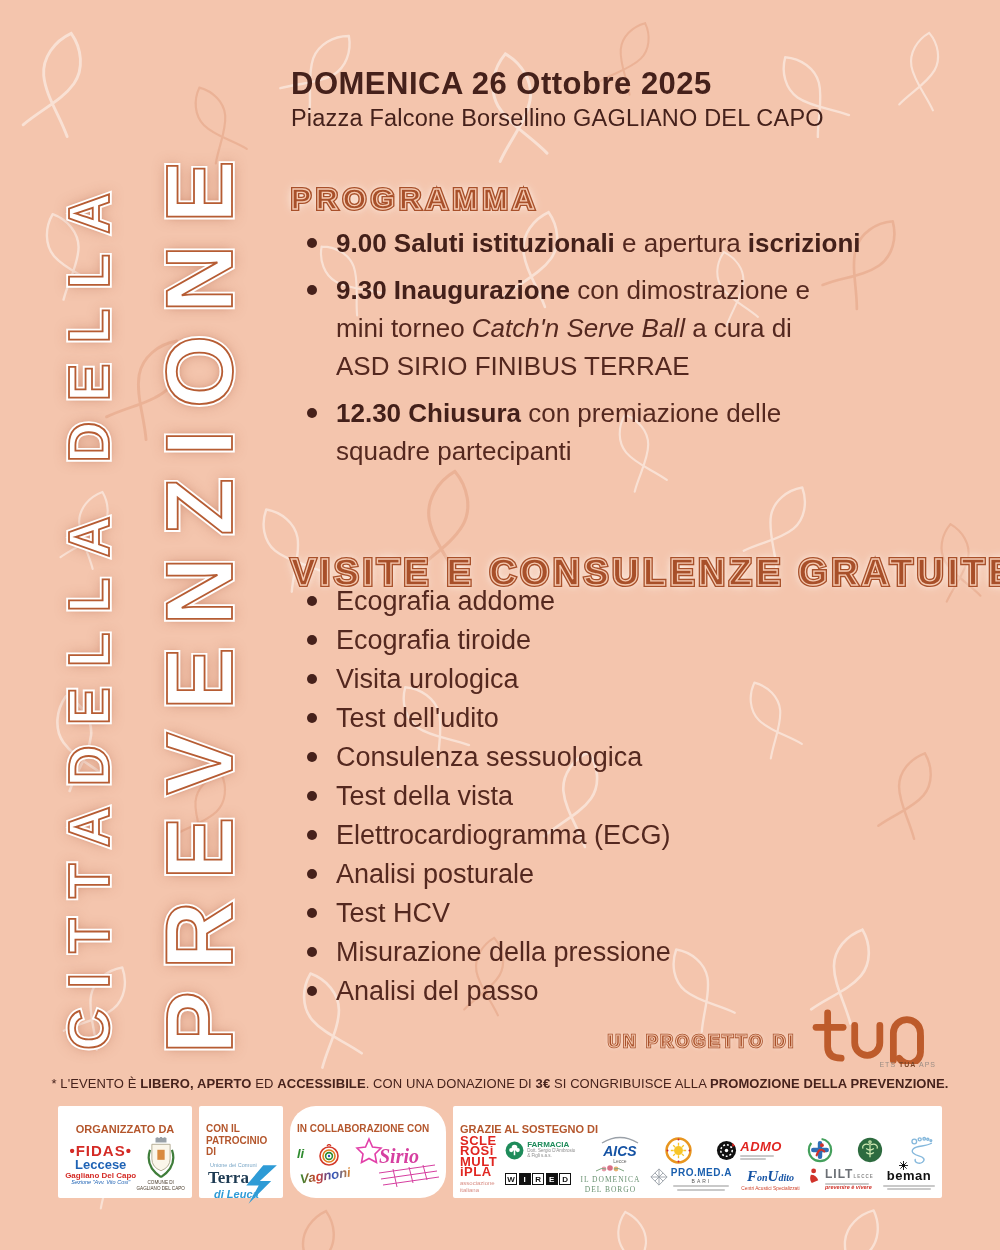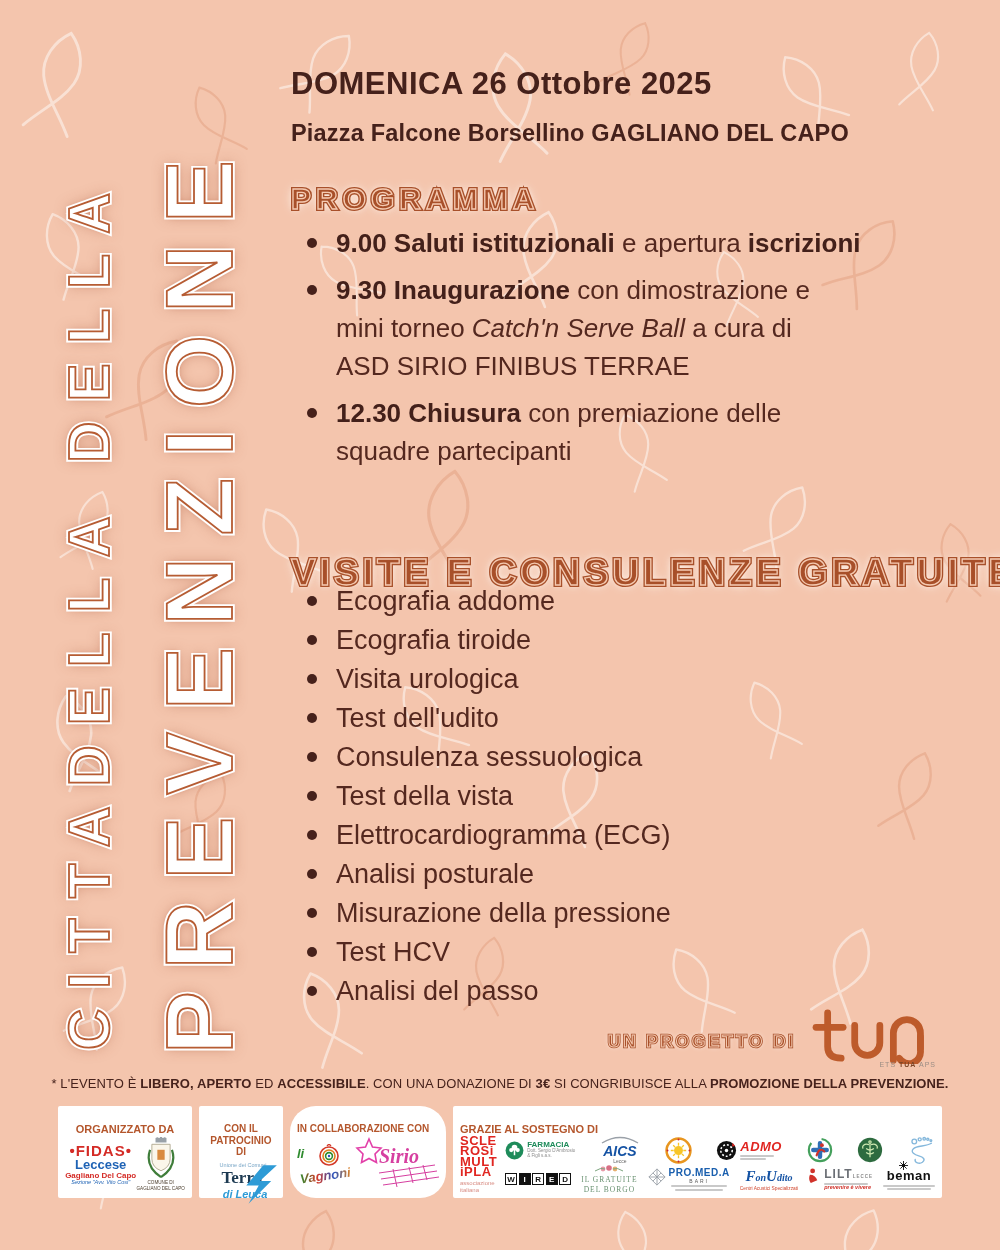--- a/index.html
+++ b/index.html
@@ -22,21 +22,21 @@
   .oh{position:absolute;white-space:nowrap;font-weight:700;}
   .oh .l1{color:#a8502a;-webkit-text-stroke:4px #a8502a;
           text-shadow:0 0 6px rgba(255,248,242,.95),0 0 12px rgba(255,248,242,.85);}
   .oh .l2{-webkit-text-stroke:1.3px #f5cab1;}
   .h-prog{left:291px;top:182px;font-size:30px;letter-spacing:5px;}
   .h-vis{left:291px;top:552px;font-size:37px;letter-spacing:4px;}
 
   
   #header{position:absolute;left:291px;top:66px;width:680px;color:#45211b;}
   #header .date{font-size:31px;font-weight:700;letter-spacing:.5px;}
-  #header .loc{font-size:23.5px;font-weight:700;margin-top:18px;letter-spacing:.2px;}
+  #header .loc{font-size:23.5px;font-weight:400;margin-top:3px;letter-spacing:.2px;}
 
   
   ul.plist{list-style:none;margin:0;padding:0;position:absolute;left:292px;width:656px;}
   ul.plist li{position:relative;padding-left:44px;color:#54281f;}
   ul.plist li::before{content:"";position:absolute;left:15px;width:10px;height:10px;
                       border-radius:50%;background:#46211b;}
   #prog-list{top:224px;}
   #prog-list li{font-size:26px;line-height:38px;margin-bottom:9px;}
   #prog-list li::before{top:14px;}
   #cons-list{top:582px;}
@@ -62,21 +62,21 @@
             white-space:nowrap;font-size:13px;color:#46221c;letter-spacing:.1px;}
   #footnote .fb{font-weight:700;}
 
   
   #footer{position:absolute;left:58px;top:1106px;width:884px;height:92px;
           display:flex;gap:7px;}
   .fbox{background:#fff;border-radius:2px;padding:5px 7px;box-sizing:border-box;
         display:flex;flex-direction:column;}
   .cap{color:#b4562c;font-weight:700;font-size:11px;line-height:1.15;margin-top:12px;}
   .b1{width:134px;}
-  .b2{width:84px;text-align:center;}
+  .b2{width:84px;}
   .b2 .cap{font-size:10px;}
   .b3{width:156px;border-radius:26px;}
   .b3 .cap{font-size:10px;}
   .b4{flex:1;}
   .frow{display:flex;align-items:center;justify-content:space-around;flex:1;}
 
   
   .fidas{display:flex;flex-direction:column;align-items:center;line-height:1.05;}
   .fidas .n{color:#d42b26;font-weight:800;font-size:15px;letter-spacing:1px;}
   .fidas .lc{color:#1f63b5;font-weight:800;font-size:13px;}
@@ -224,22 +224,22 @@
   </div>
   <ul class="plist" id="cons-list">
     <li>Ecografia addome</li>
     <li>Ecografia tiroide</li>
     <li>Visita urologica</li>
     <li>Test dell'udito</li>
     <li>Consulenza sessuologica</li>
     <li>Test della vista</li>
     <li>Elettrocardiogramma (ECG)</li>
     <li>Analisi posturale</li>
+    <li>Test HCV</li>
     <li>Misurazione della pressione</li>
-    <li>Test HCV</li>
     <li>Analisi del passo</li>
   </ul>
 
   <div id="project">
     <span class="proj-label">
       <span class="l1">UN PROGETTO DI</span><span class="l2">UN PROGETTO DI</span>
     </span>
     <div id="tua">
       <svg viewBox="0 0 130 60" width="130" height="58" fill="none" stroke="#bd5b2b" stroke-width="7" stroke-linecap="round">
         <path d="M4,22 H32"></path>
@@ -420,21 +420,21 @@
               <span>E</span>
               <span>D</span>
             </div>
             <div class="fioraio">
               <svg viewBox="0 0 40 8" width="40" height="8">
                 <circle cx="14" cy="4" r="2.4" fill="#e89aa8"></circle>
                   <circle cx="20" cy="3" r="2.8" fill="#d96f85"></circle>
                   <circle cx="26" cy="4" r="2.4" fill="#e8b06f"></circle>
                 <path d="M6,6 q6,-4 10,-2 M34,6 q-6,-4 -10,-2" stroke="#7da57f" stroke-width="1" fill="none"></path>
               </svg>
-              <div>IL GRATUITE</div>
+              <div>IL DOMENICA</div>
               <div>DEL BORGO</div>
             </div>
             <div class="mini promeda">
               <svg viewBox="0 0 20 20" width="18" height="18" fill="none" stroke="#9aa0a8" stroke-width="1">
                 <path d="M10,1 L19,10 L10,19 L1,10 Z"></path>
                 <path d="M5.5,5.5 L14.5,14.5 M14.5,5.5 L5.5,14.5 M10,1 V19 M1,10 H19"></path>
               </svg>
               <div class="col" style="align-items:center">
                 <span class="t">PRO.MED.A</span>
                 <span class="s">BARI</span>

